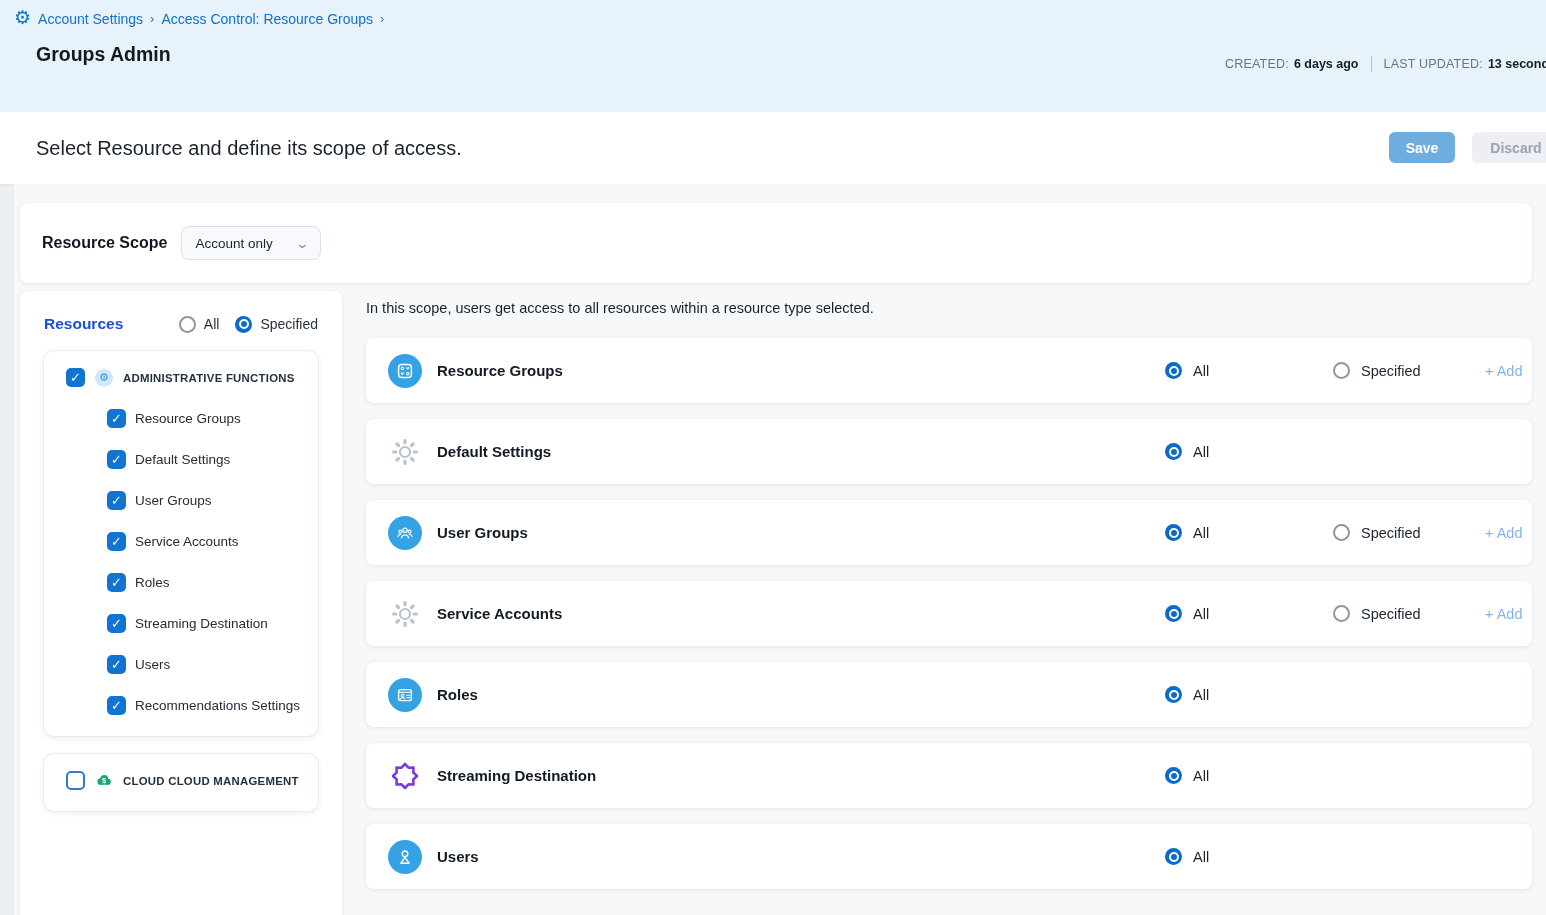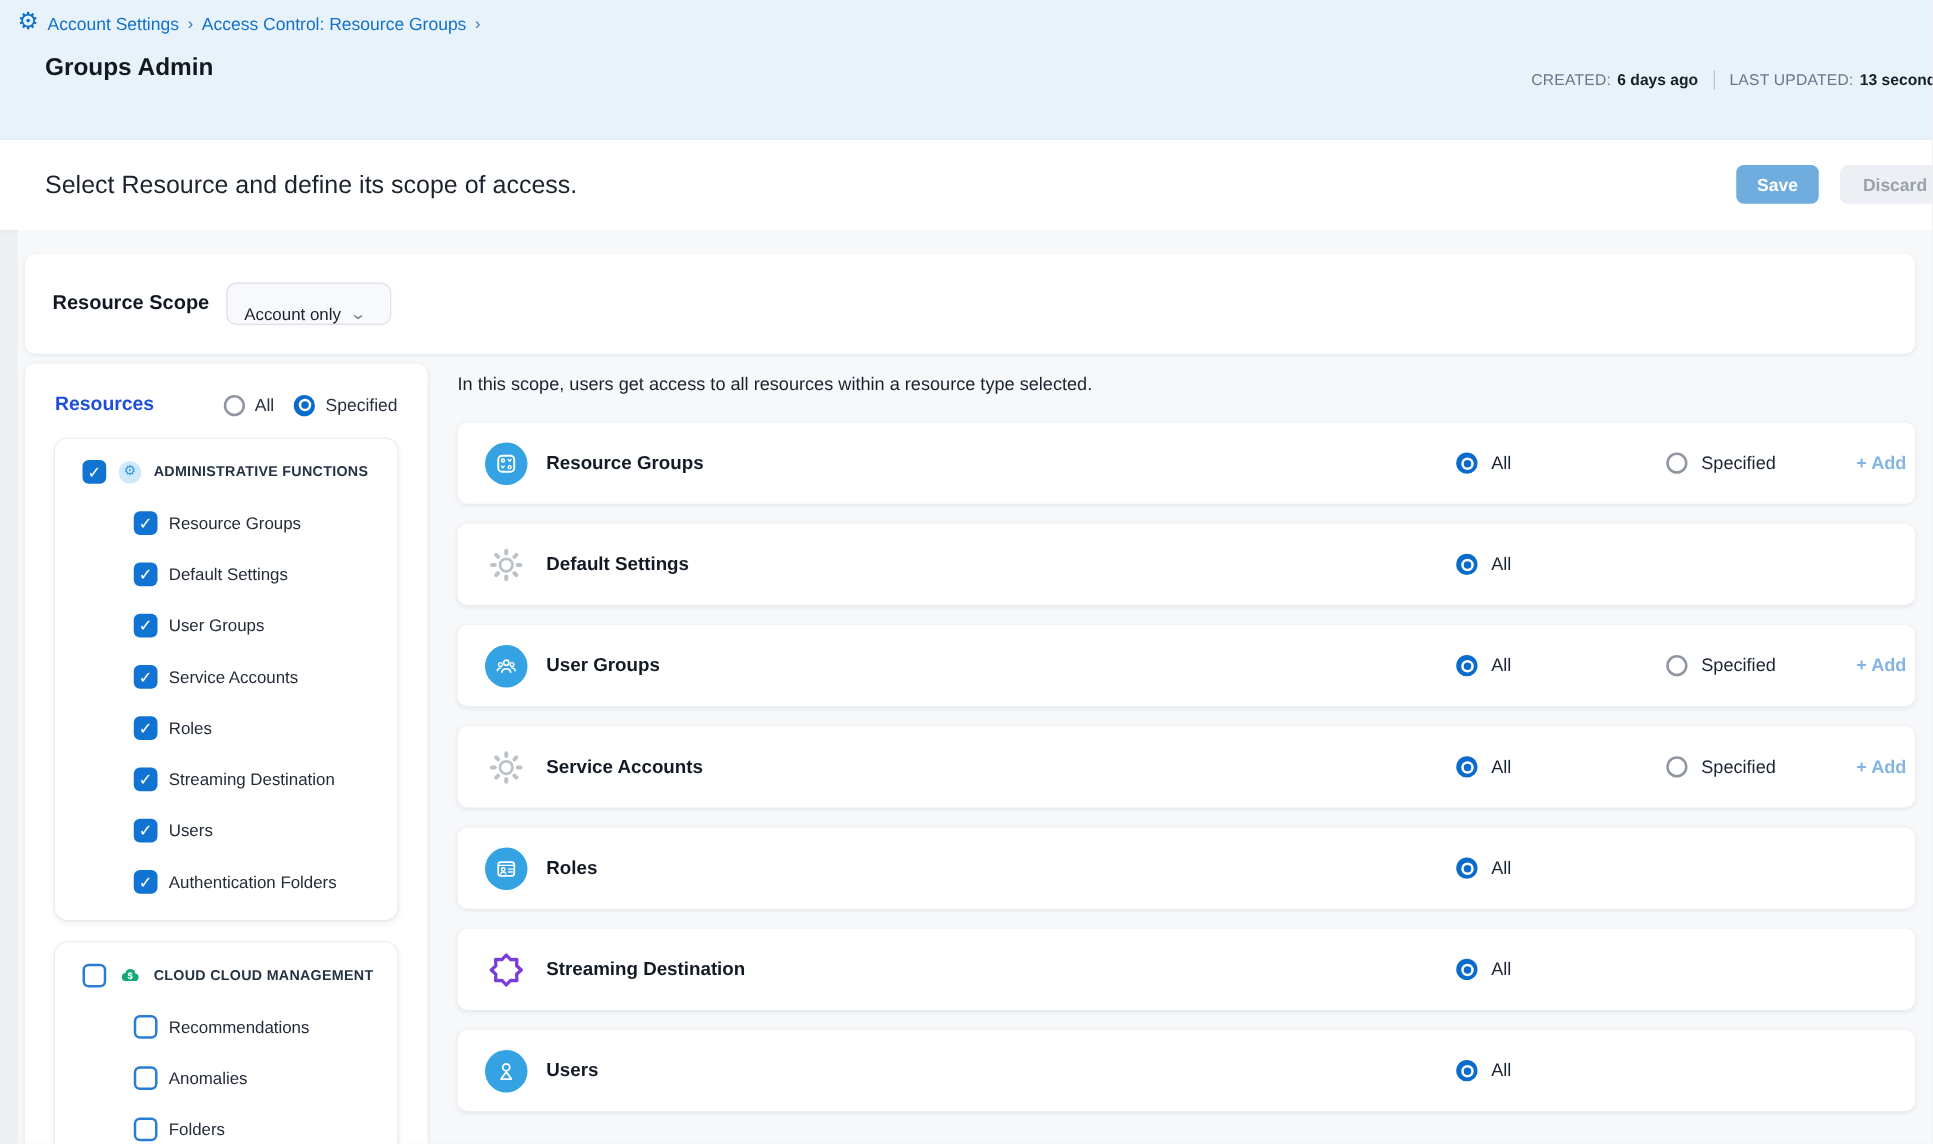--- a/index.html
+++ b/index.html
@@ -27,21 +27,21 @@
   .btn-save{left:1389px;width:66px;background:#6fadde;color:#ffffff;}
   .btn-discard{left:1472px;width:88px;background:#edeff4;color:#9aa2ad;}
 
   
   .surface{margin-left:14px;height:731px;background:#f6f8fa;padding-top:19px;overflow:hidden;position:relative;}
   .card{background:#fff;border-radius:8px;box-shadow:0 1px 4px rgba(33,44,66,.09);}
 
   .scope-card{margin-left:6px;width:1512px;height:80px;display:flex;align-items:center;padding-left:22px;}
   .scope-label{font-size:16px;font-weight:700;color:#121821;}
   .scope-select{margin-left:14px;height:34px;min-width:132px;padding:0 12px 0 13px;border:1px solid #dcdfe8;
-    border-radius:8px;background:#f8f9fc;display:flex;align-items:flex-end;gap:8px;cursor:pointer;}
+    border-radius:8px;background:#f8f9fc;display:flex;align-items:center;gap:24px;cursor:pointer;}
   .scope-value{font-size:13.5px;color:#1a2230;}
   .chev{color:#7d8694;font-size:13px;transform:scaleX(1.3);}
 
   .body-cols{display:flex;margin-top:8px;align-items:flex-start;}
 
   
   .sidebar{margin-left:6px;width:322px;min-height:700px;border-radius:8px 8px 0 0;padding:24px 24px 24px 24px;}
   .res-head{display:flex;align-items:center;}
   .res-title{font-size:15.5px;font-weight:700;color:#1d4ed8;}
   .res-radios{margin-left:auto;display:flex;align-items:center;gap:16px;}
@@ -77,21 +77,21 @@
   .rows{margin-top:22px;}
   .res-row{height:65px;margin-bottom:16px;display:flex;align-items:center;padding-left:22px;}
   .row-icon{width:34px;height:34px;flex:none;display:inline-flex;align-items:center;justify-content:center;}
   .row-icon.blue{border-radius:50%;background:#35a3e3;}
   .row-label{margin-left:15px;font-size:15px;font-weight:700;color:#121a24;}
   .row-controls{margin-left:auto;width:367px;display:flex;align-items:center;}
   .ctl{display:flex;align-items:center;gap:11px;cursor:pointer;}
   .c-all{width:168px;}
   .c-spec{width:152px;}
   .ctl-label{font-size:14.5px;color:#1b2430;}
-  .c-add{width:47px;color:#85b4e4;font-weight:700;font-size:14.5px;cursor:pointer;}
+  .c-add{width:47px;color:#85b4e4;font-weight:400;font-size:14.5px;cursor:pointer;}
 </style>
 </head>
 <body>
 
 <div class="top-band">
   <div class="breadcrumb">
     <span class="crumb-gear">⚙</span>
     <span class="crumb-link">Account Settings</span>
     <span class="crumb-sep">›</span>
     <span class="crumb-link">Access Control: Resource Groups</span>
@@ -178,55 +178,39 @@
     <span class="item-label">Streaming Destination</span>
   </div>
 
   <div class="check-item">
     <span class="cb on"></span>
     <span class="item-label">Users</span>
   </div>
 
   <div class="check-item">
     <span class="cb on"></span>
-    <span class="item-label">Authentication Folders</span>
+    <span class="item-label">Recommendations Settings</span>
   </div>
 </div>
   </div>
 
   <div class="group-card">
     <div class="group-head">
       <span class="cb"></span>
       <span class="mini-icon g-icon">
   <svg width="19" height="17" viewBox="0 0 19 17" fill="none">
     <circle cx="6" cy="9.6" r="3.4" fill="#16a874"></circle>
     <circle cx="9.8" cy="7" r="4.2" fill="#16a874"></circle>
     <circle cx="13.6" cy="9.8" r="3.1" fill="#16a874"></circle>
     <rect x="3.4" y="9" width="12.6" height="4" rx="2" fill="#16a874"></rect>
     <text x="9.6" y="11.6" text-anchor="middle" font-size="8" font-weight="bold" fill="#ffffff" font-family="Liberation Sans, sans-serif">$</text>
   </svg>
 </span>
       <span class="group-label g-label">CLOUD CLOUD MANAGEMENT</span>
     </div>
-    <div class="group-items">
-  <div class="check-item">
-    <span class="cb"></span>
-    <span class="item-label">Recommendations</span>
-  </div>
-
-  <div class="check-item">
-    <span class="cb"></span>
-    <span class="item-label">Anomalies</span>
-  </div>
-
-  <div class="check-item">
-    <span class="cb"></span>
-    <span class="item-label">Folders</span>
-  </div>
-</div>
   </div>
 </div>
     </div>
 
     <div class="main-col">
       <div class="scope-desc">In this scope, users get access to all resources within a resource type selected.</div>
       <div class="rows" id="rows">
   <div class="res-row card">
     <span class="row-icon blue">
   <svg width="18" height="18" viewBox="0 0 18 18" fill="none">

